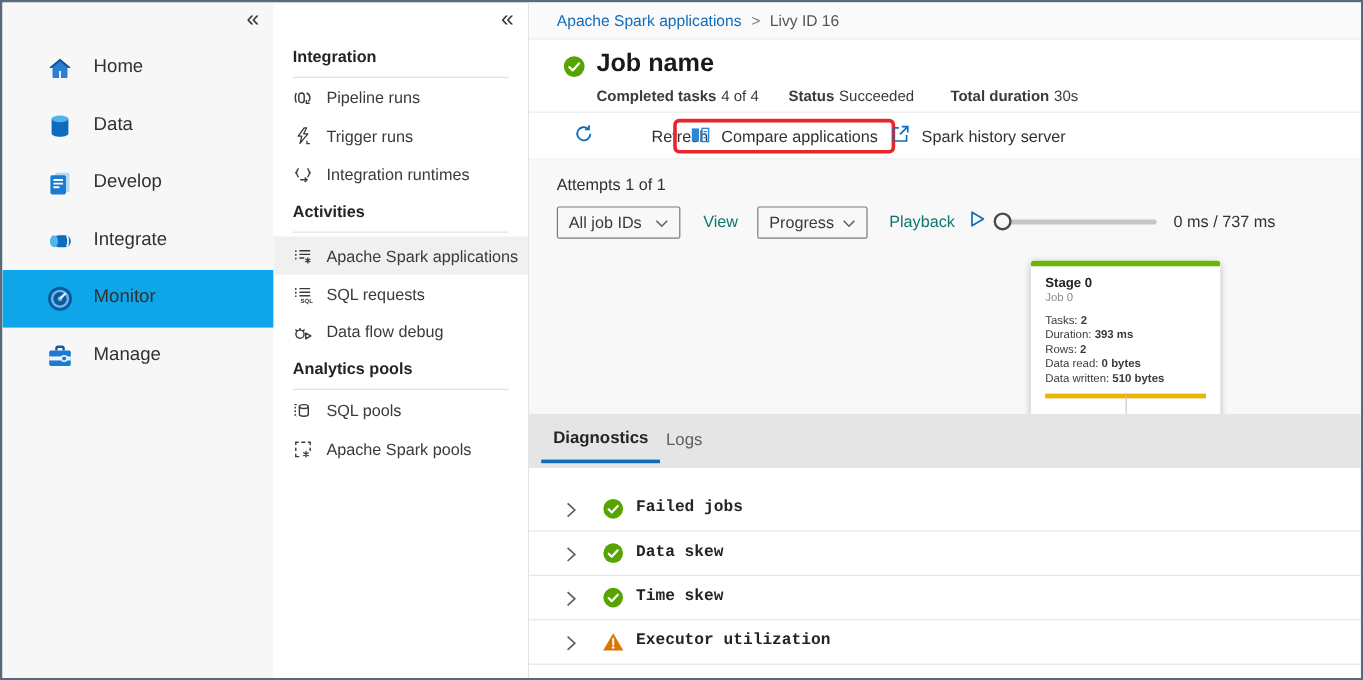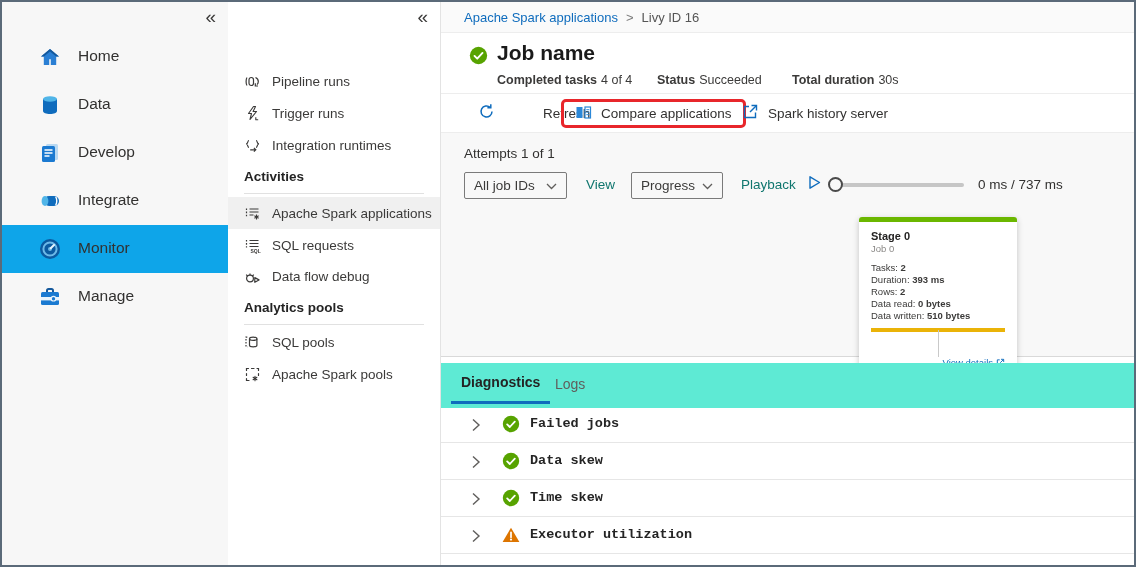--- a/index.html
+++ b/index.html
@@ -58,21 +58,21 @@
 
   .card { position:absolute; left:418px; top:84px; width:158px; background:#fff; border-radius:3px; border-top:5px solid #6bb700; box-shadow:0 2px 6px rgba(0,0,0,.22); padding:7px 12px 6px; }
   .card .ct { font-size:11px; font-weight:700; color:#252423; line-height:14px; }
   .card .cs { font-size:9.5px; color:#8a8886; line-height:12px; margin-bottom:7px; }
   .card .cr { font-size:9.5px; color:#3b3a39; line-height:12px; white-space:nowrap; }
   .card .cr b { font-weight:700; }
   .card .csep { border-top:4px solid #eab308; margin-top:6px; padding-top:20px; text-align:right; }
   .card .clink { font-size:9.5px; color:#0f6cbd; cursor:pointer; display:inline-flex; align-items:center; gap:3px; }
   .connector { position:absolute; left:497px; top:197px; width:1px; height:27px; background:#c9c9c9; }
 
-  .tabs { position:absolute; top:361px; left:0; right:0; height:45px; background:#5eead4; }
+  .tabs { position:absolute; top:343px; left:0; right:0; height:45px; background:#e5e5e5; }
   .tab { position:absolute; top:0; height:41px; display:flex; align-items:center; padding:0 10px; font-size:14px; cursor:pointer; }
   .tab.active { left:10px; font-weight:600; color:#242424; border-bottom:3px solid #0f6cbd; }
   .tab.idle { left:104px; color:#605e5c; }
 
   .acc { position:absolute; left:0; right:0; height:37px; border-bottom:1px solid #e6e6e6; cursor:pointer;font-family:Liberation Mono, monospace; }
   .acc .chev { position:absolute; left:30px; top:12px; }
   .acc .st { position:absolute; left:61px; top:9px; }
   .acc .albl { position:absolute; left:89px; top:10px; font-size:13.5px; font-weight:600; color:#242424; }
   .a0 { top:404px; } .a1 { top:441px; } .a2 { top:478px; } .a3 { top:515px; }
 </style>
@@ -130,20 +130,21 @@
             <rect x="3" y="12" width="18" height="3.4" fill="#eaf4fc"></rect>
             <circle cx="15.5" cy="13.7" r="2.3" fill="#1b7ad1" stroke="#eaf4fc" stroke-width="1.2"></circle>
           </svg></span>
       <span class="lbl">Manage</span>
     </div>
   </div>
 
   <div class="mon-nav">
     <span class="collapse">«</span>
 
+    <div class="sec-title" style="top:38px">Integration</div>
     <div class="mnav-item" style="top:63px">
       <span class="mic">
           <svg width="17" height="17" viewBox="0 0 17 17">
             <g fill="none" stroke="#3b3a39" stroke-width="1.2">
               <path d="M3 4.5C1.8 6 1.8 11 3 12.5"></path>
               <rect x="5" y="4.5" width="4.5" height="8" rx="2.2"></rect>
               <path d="M11.5 4.5c1.8.8 2.8 2.2 2.8 4 0 1.2-.5 2.3-1.3 3.1"></path>
               <path d="M11.3 10.3V13h2.7"></path>
             </g>
           </svg>

